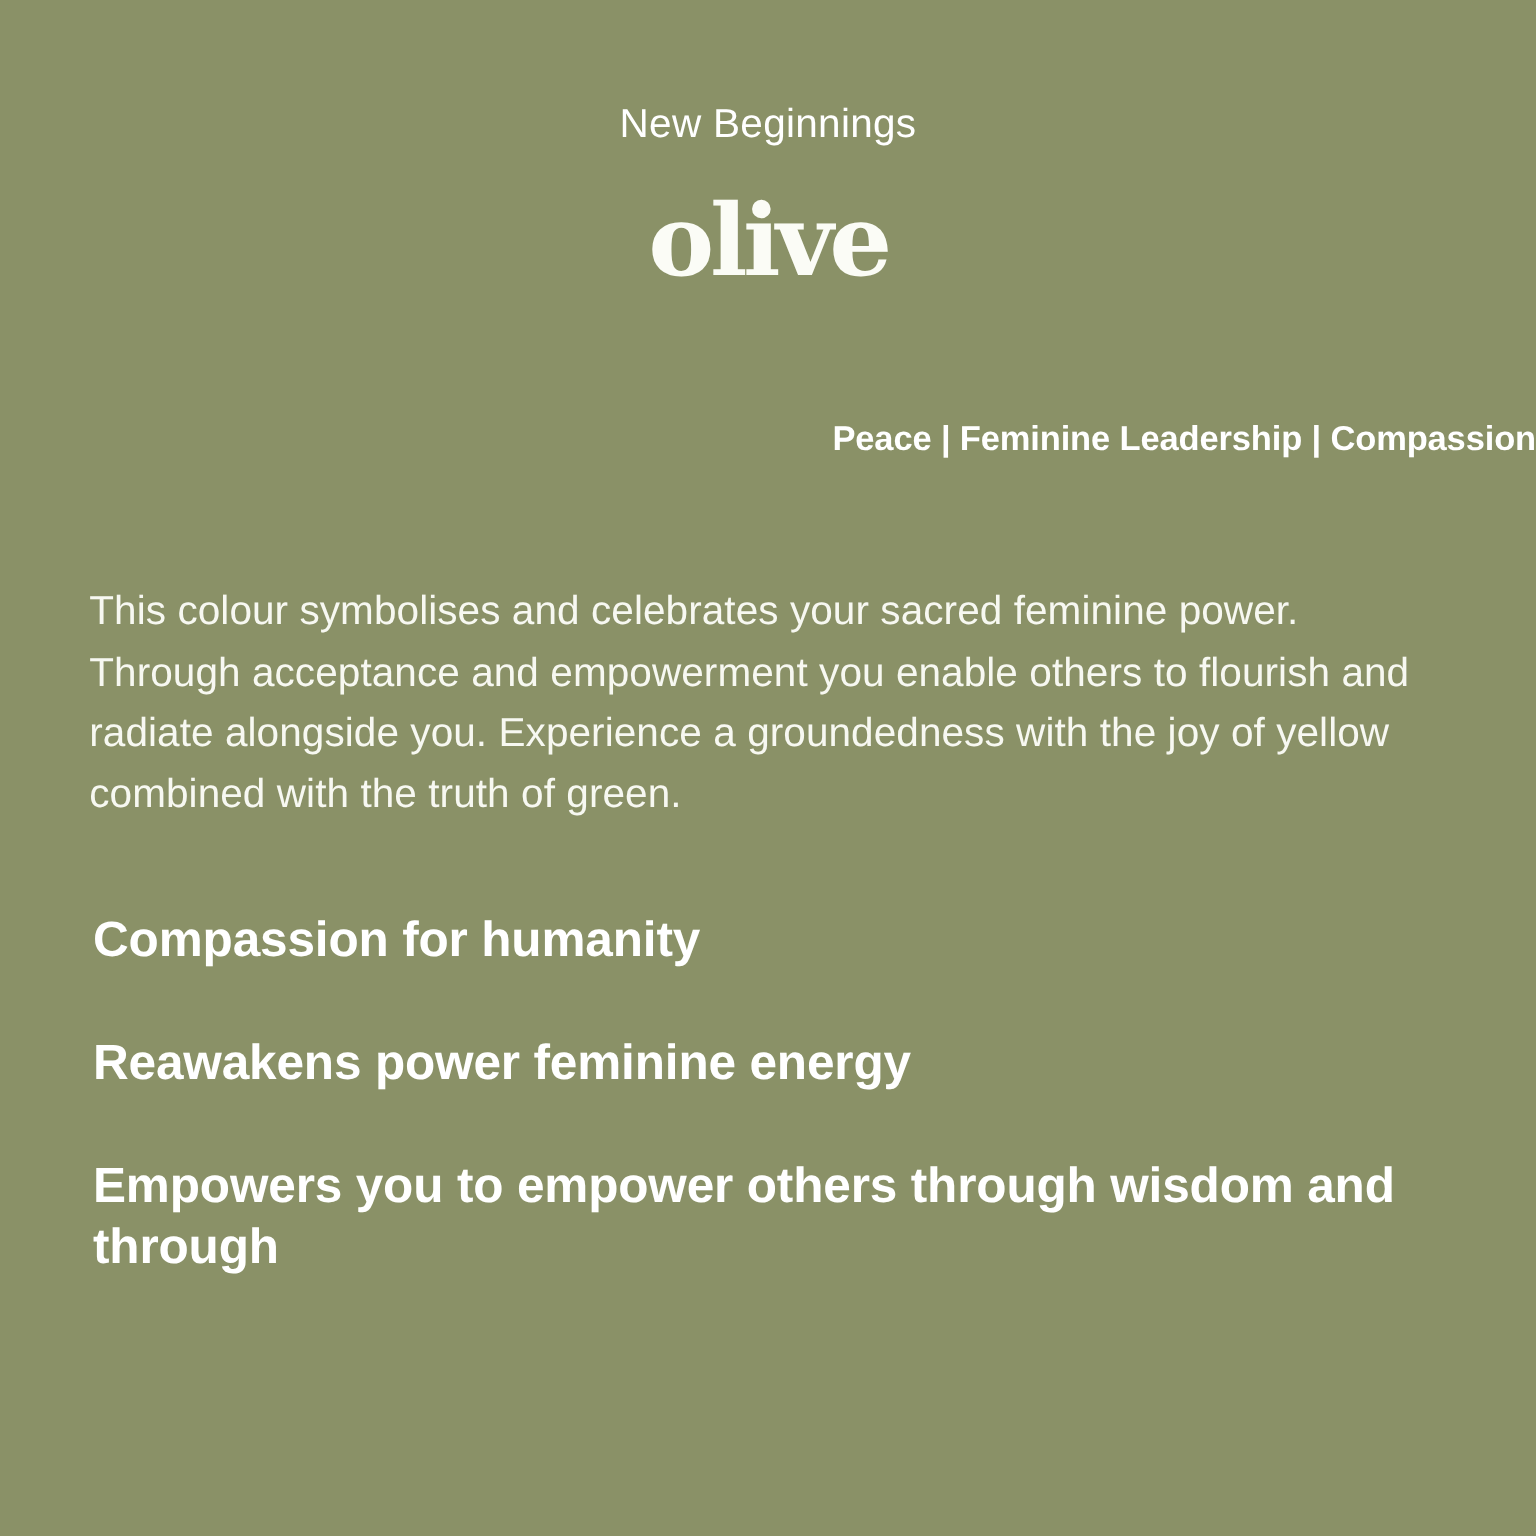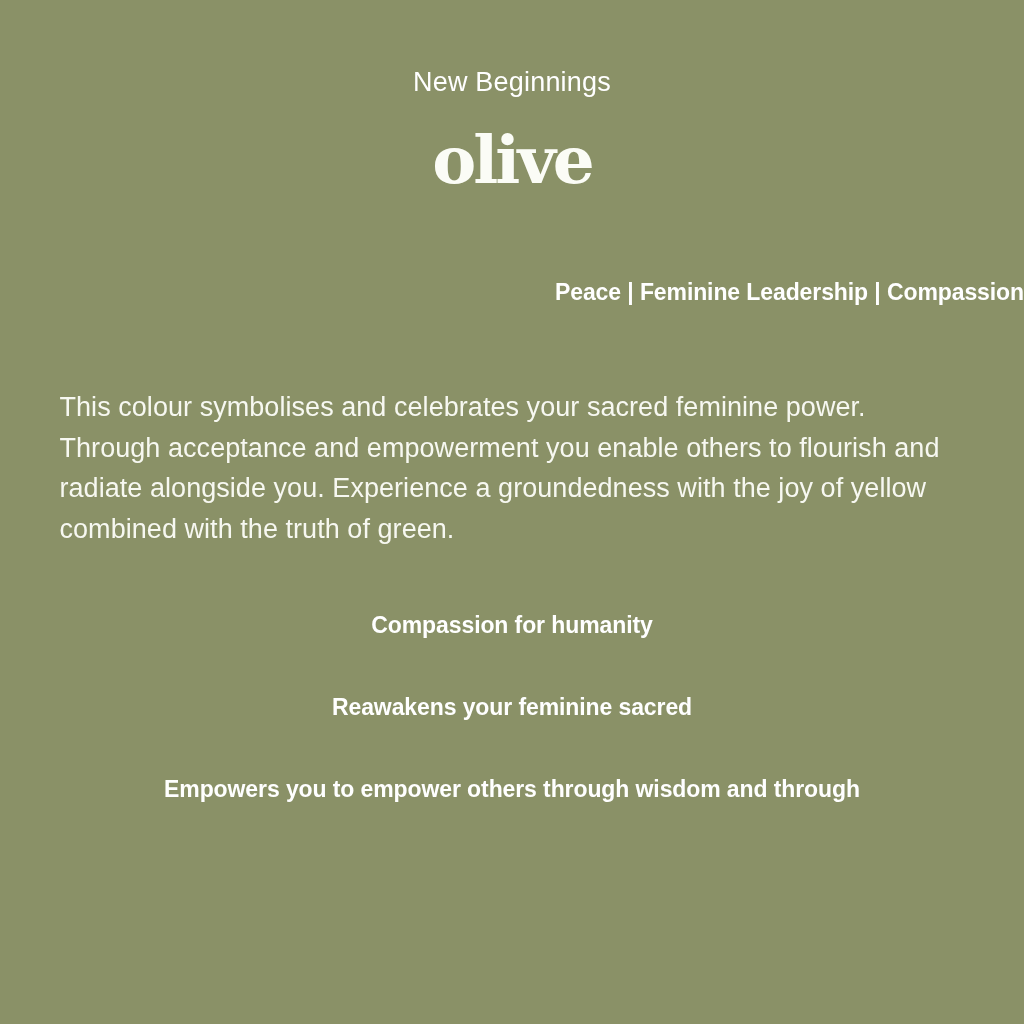--- a/index.html
+++ b/index.html
@@ -78,23 +78,23 @@
   }
   
   .statements {
     position: absolute;
     top: 605px;
     left: 50%;
     transform: translateX(-50%);
     width: 900px;
   }
   .statement {
-    text-align: center;
+    text-align: left;
     color: #ffffff;
-    font-size: 23px;
+    font-size: 33px;
     font-weight: 700;
     line-height: 41px;
     letter-spacing: -0.1px;
     margin: 0 0 41px 0;
   }
   .statement:last-child {
     margin-bottom: 0;
   }
 </style>
 </head>
@@ -105,17 +105,17 @@
   <div class="eyebrow">New Beginnings</div>
 
   <div class="wordmark" style="color: rgb(251, 252, 246);">olive</div>
 
   <div class="keywords">Peace | Feminine Leadership | Compassion</div>
 
   <p class="body-copy">This colour symbolises and celebrates your sacred feminine power. Through acceptance and empowerment you enable others to flourish and radiate alongside you. Experience a groundedness with the joy of yellow combined with the truth of green.</p>
 
   <div class="statements">
     <p class="statement">Compassion for humanity</p>
-    <p class="statement">Reawakens your feminine sacred</p>
+    <p class="statement">Reawakens power feminine energy</p>
     <p class="statement">Empowers you to empower others through wisdom and through</p>
   </div>
 
 </div>
 
 </body></html>

